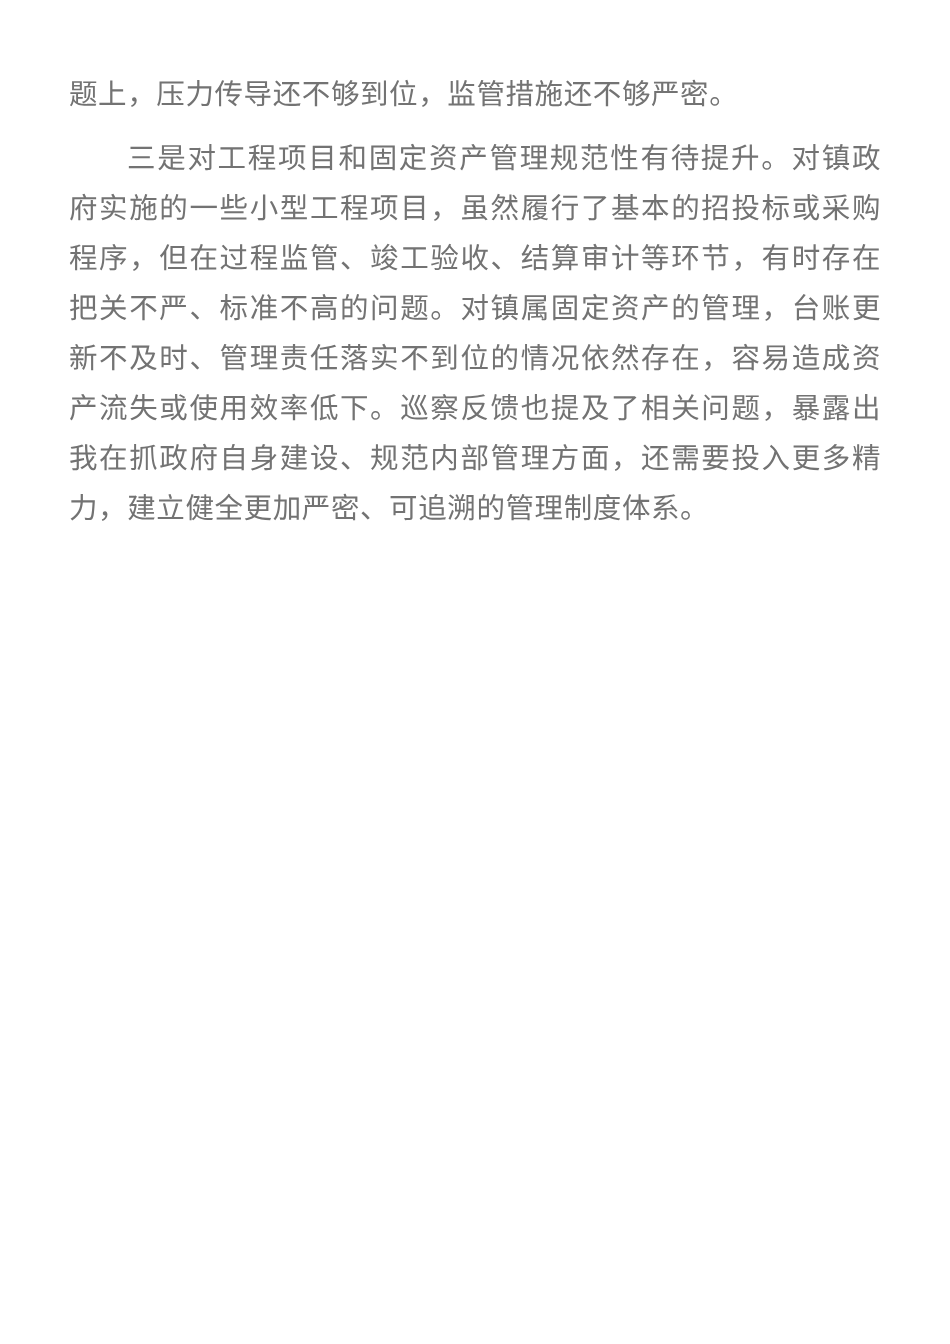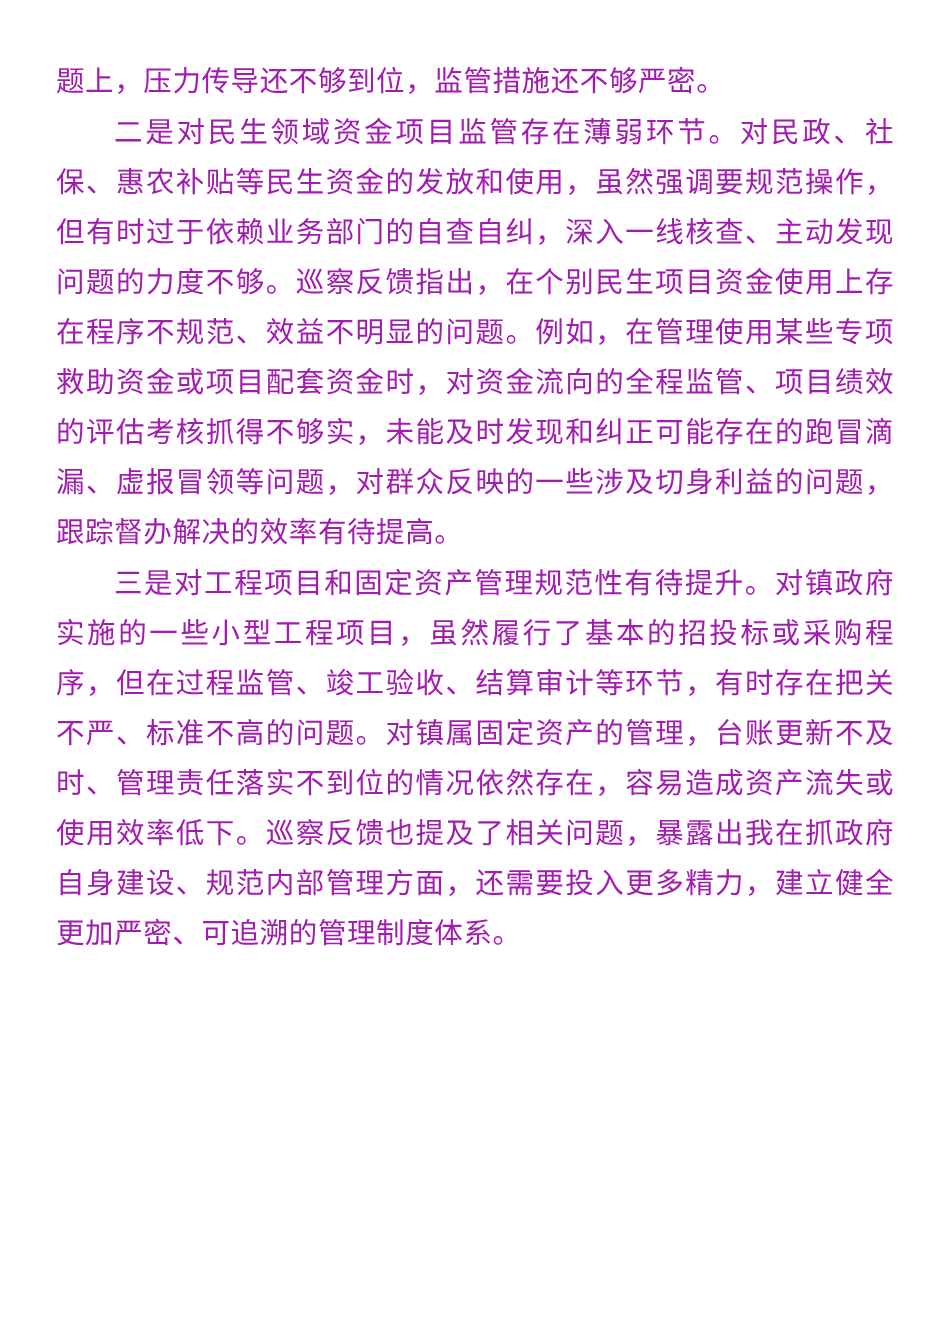--- a/index.html
+++ b/index.html
@@ -22,29 +22,29 @@
     box-sizing: border-box;
     padding: 55px 55px 0 55px;
     overflow: hidden;
   }
 
   .doc-body {
     width: 840px;
   }
 
   .para {
-    margin: 1px;
+    margin: 14px;
     font-size: 28.5px;
     line-height: 50px;
     letter-spacing: 0.6px;
     text-align: justify;
     text-justify: inter-character;
     text-align-last: left;
     word-break: break-all;
-    color: #a21caf;
+    color: #737373;
     font-weight: 400;
   }
 
   .para.indent {
     text-indent: 58px;
   }
 
   
   .para.flush {
     text-indent: 0;
@@ -52,18 +52,17 @@
 </style>
 </head>
 <body>
 
 <div class="page">
   <div class="doc-body">
 
     <p class="para flush">题上，压力传导还不够到位，监管措施还不够严密。</p>
 
 
-    <p class="para indent">二是对民生领域资金项目监管存在薄弱环节。对民政、社保、惠农补贴等民生资金的发放和使用，虽然强调要规范操作，但有时过于依赖业务部门的自查自纠，深入一线核查、主动发现问题的力度不够。巡察反馈指出，在个别民生项目资金使用上存在程序不规范、效益不明显的问题。例如，在管理使用某些专项救助资金或项目配套资金时，对资金流向的全程监管、项目绩效的评估考核抓得不够实，未能及时发现和纠正可能存在的跑冒滴漏、虚报冒领等问题，对群众反映的一些涉及切身利益的问题，跟踪督办解决的效率有待提高。</p>
 
     <p class="para indent">三是对工程项目和固定资产管理规范性有待提升。对镇政府实施的一些小型工程项目，虽然履行了基本的招投标或采购程序，但在过程监管、竣工验收、结算审计等环节，有时存在把关不严、标准不高的问题。对镇属固定资产的管理，台账更新不及时、管理责任落实不到位的情况依然存在，容易造成资产流失或使用效率低下。巡察反馈也提及了相关问题，暴露出我在抓政府自身建设、规范内部管理方面，还需要投入更多精力，建立健全更加严密、可追溯的管理制度体系。</p>
 
   </div>
 </div>
 
 </body></html>

